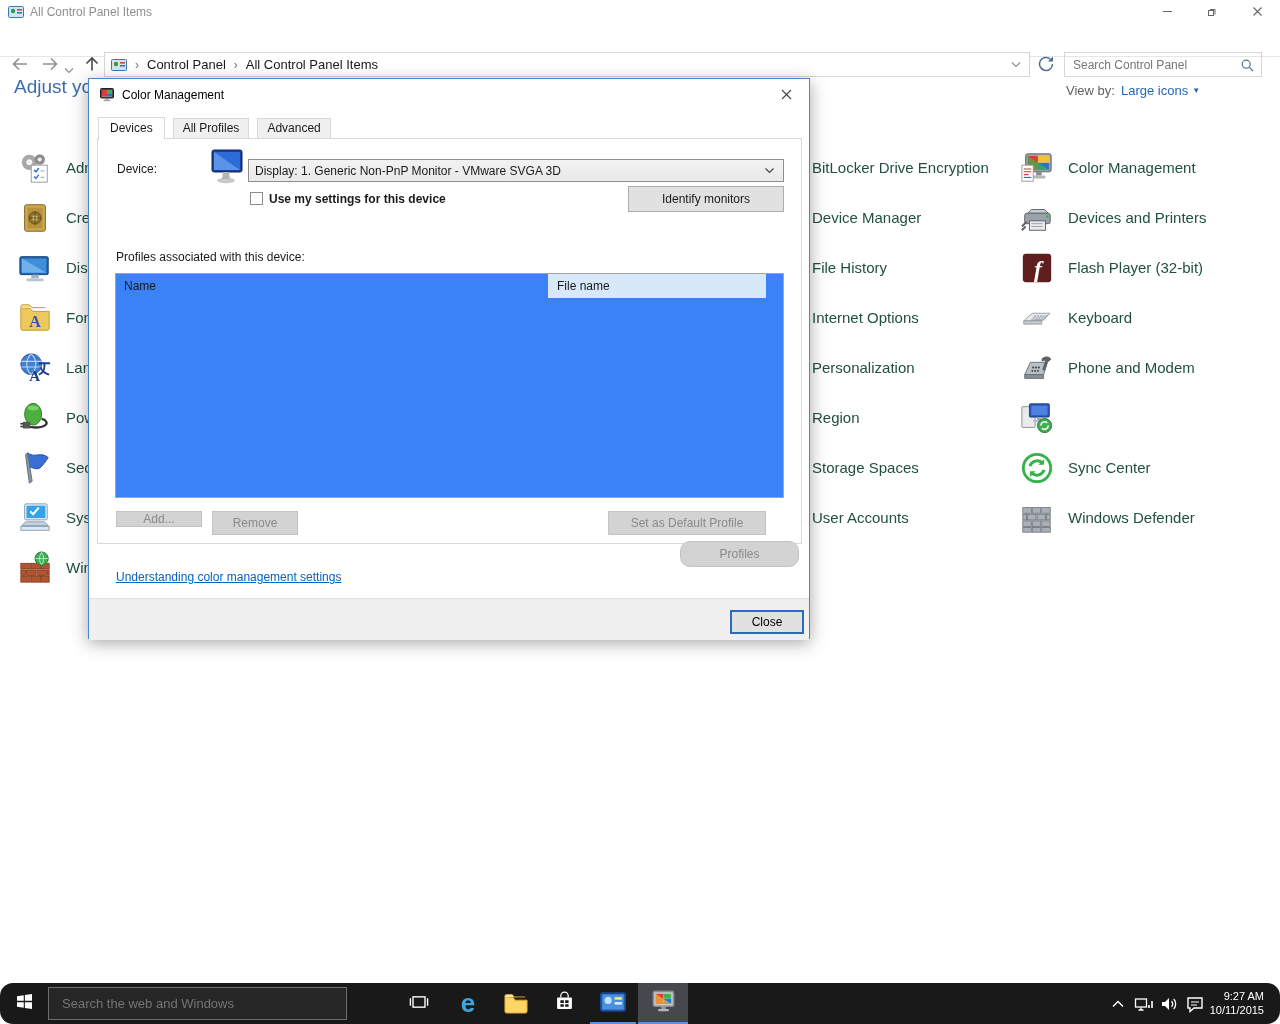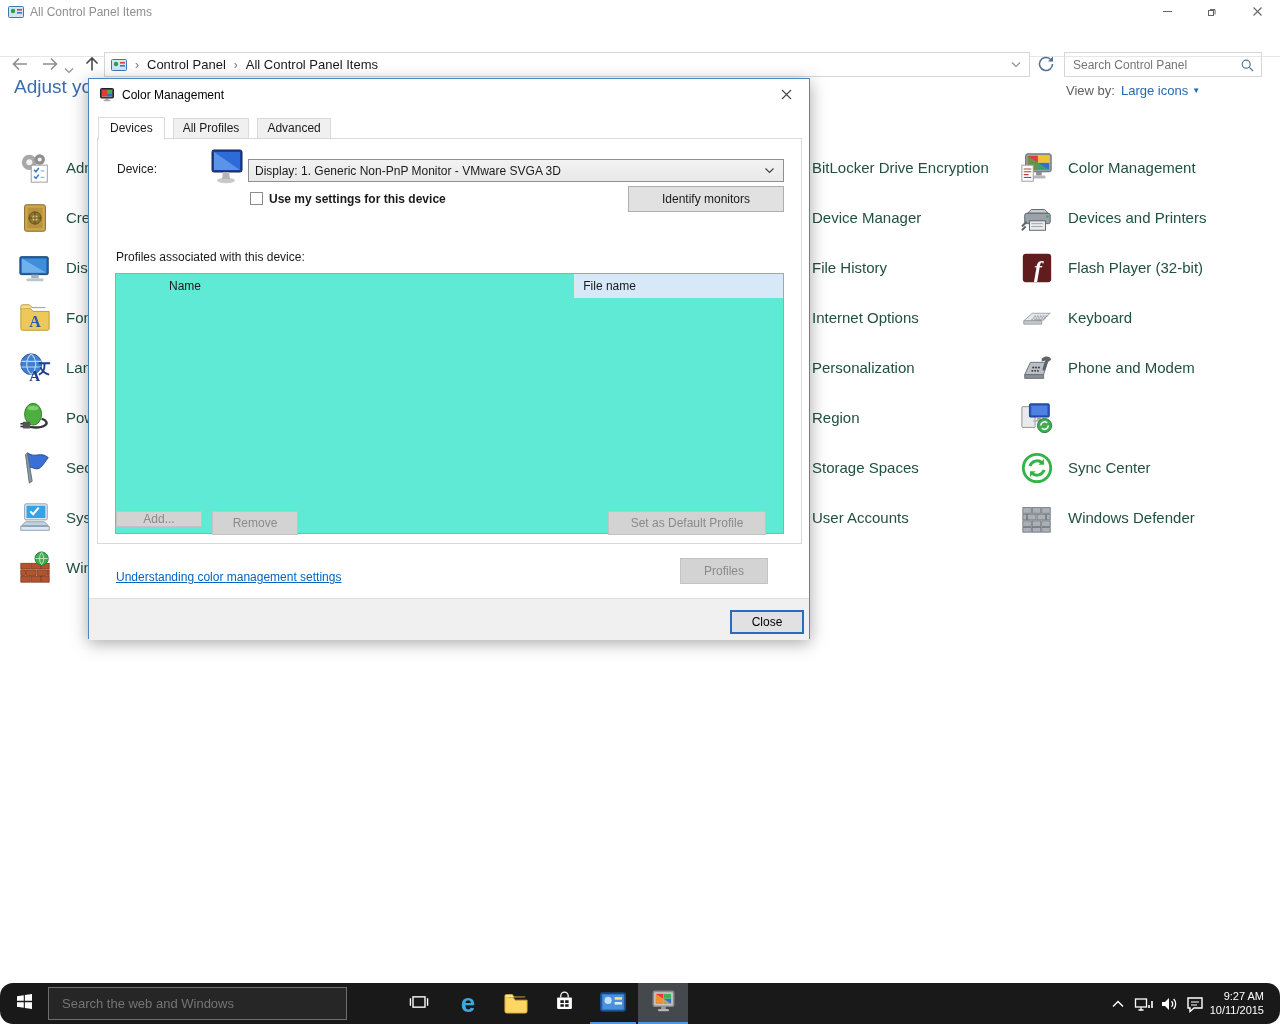--- a/index.html
+++ b/index.html
@@ -46,21 +46,21 @@
   #dlg-frame { left:8px; top:59px; width:705px; height:406px; border:1px solid #d9d9d9; background:#fff; }
   .dlg-text { font-size:12px; color:#1a1a1a; }
   #dev-select { left:159px; top:80px; width:536px; height:23px; border:1px solid #8f8f8f;
     background:linear-gradient(#f2f2f2,#e9e9e9); display:flex; align-items:center; font-size:12px; color:#1a1a1a;
     padding:0 8px 0 6px; cursor:pointer; }
   #dev-select .grow { flex:1; }
   #cb-usemysettings { left:161px; top:113px; width:13px; height:13px; border:1px solid #8c8c8c; background:#fff; }
   .btn { display:flex; align-items:center; justify-content:center; font-size:12px; cursor:pointer; }
   .btn-en { background:#e1e1e1; border:1px solid #adadad; color:#1a1a1a; }
   .btn-dis { background:#d3d3d3; border:1px solid #c3c3c3; color:#8a8a8a; }
-  #proflist { left:26px; top:194px; width:669px; height:261px; border:1px solid #a5a5a5; background:#5eead4;padding-left:45px; }
+  #proflist { left:26px; top:194px; width:669px; height:225px; border:1px solid #a5a5a5; background:#3b82f6; }
   #proflist .hdr { display:flex; height:24px; font-size:12px; color:#1a1a1a; }
   #proflist .hc { display:flex; align-items:center; padding-left:8px; }
   #hc-name { width:432px; }
   #hc-file { width:218px; background:#d7e9f8; border-left:1px solid #e4e4e4; }
   #dlg-link { left:27px; top:491px; font-size:12px; color:#0563c1; text-decoration:underline; cursor:pointer; }
   #dlg-footer { left:0; top:519px; width:720px; height:42px; background:#f0f0f0; border-top:1px solid #dfdfdf; }
   #btn-close { left:641px; top:531px; width:74px; height:24px; background:#e1e1e1;
     border:1px solid #2a6bbd; box-shadow:inset 0 0 0 1px #2a6bbd; }
 
   
@@ -473,21 +473,21 @@
       <span>Add...</span>
     </div>
   <div class="abs btn btn-dis" style="left:123px;top:432px;width:86px;height:24px;">
       <span>Remove</span>
     </div>
   <div class="abs btn btn-dis" style="left:519px;top:432px;width:158px;height:24px;">
       <span>Set as Default Profile</span>
     </div>
 
   <span class="abs" id="dlg-link">Understanding color management settings</span>
-  <div class="abs btn btn-dis" style="left:591px;top:479px;width:88px;height:26px;">
+  <div class="abs btn btn-dis" style="left:591px;top:462px;width:119px;height:26px;border-radius:10px;">
       <span>Profiles</span>
     </div>
 
   <div class="abs" id="dlg-footer"></div>
   <div class="abs btn" id="btn-close">
       <span>Close</span>
     </div>
 </div>
 
 <div class="abs" id="taskbar">

